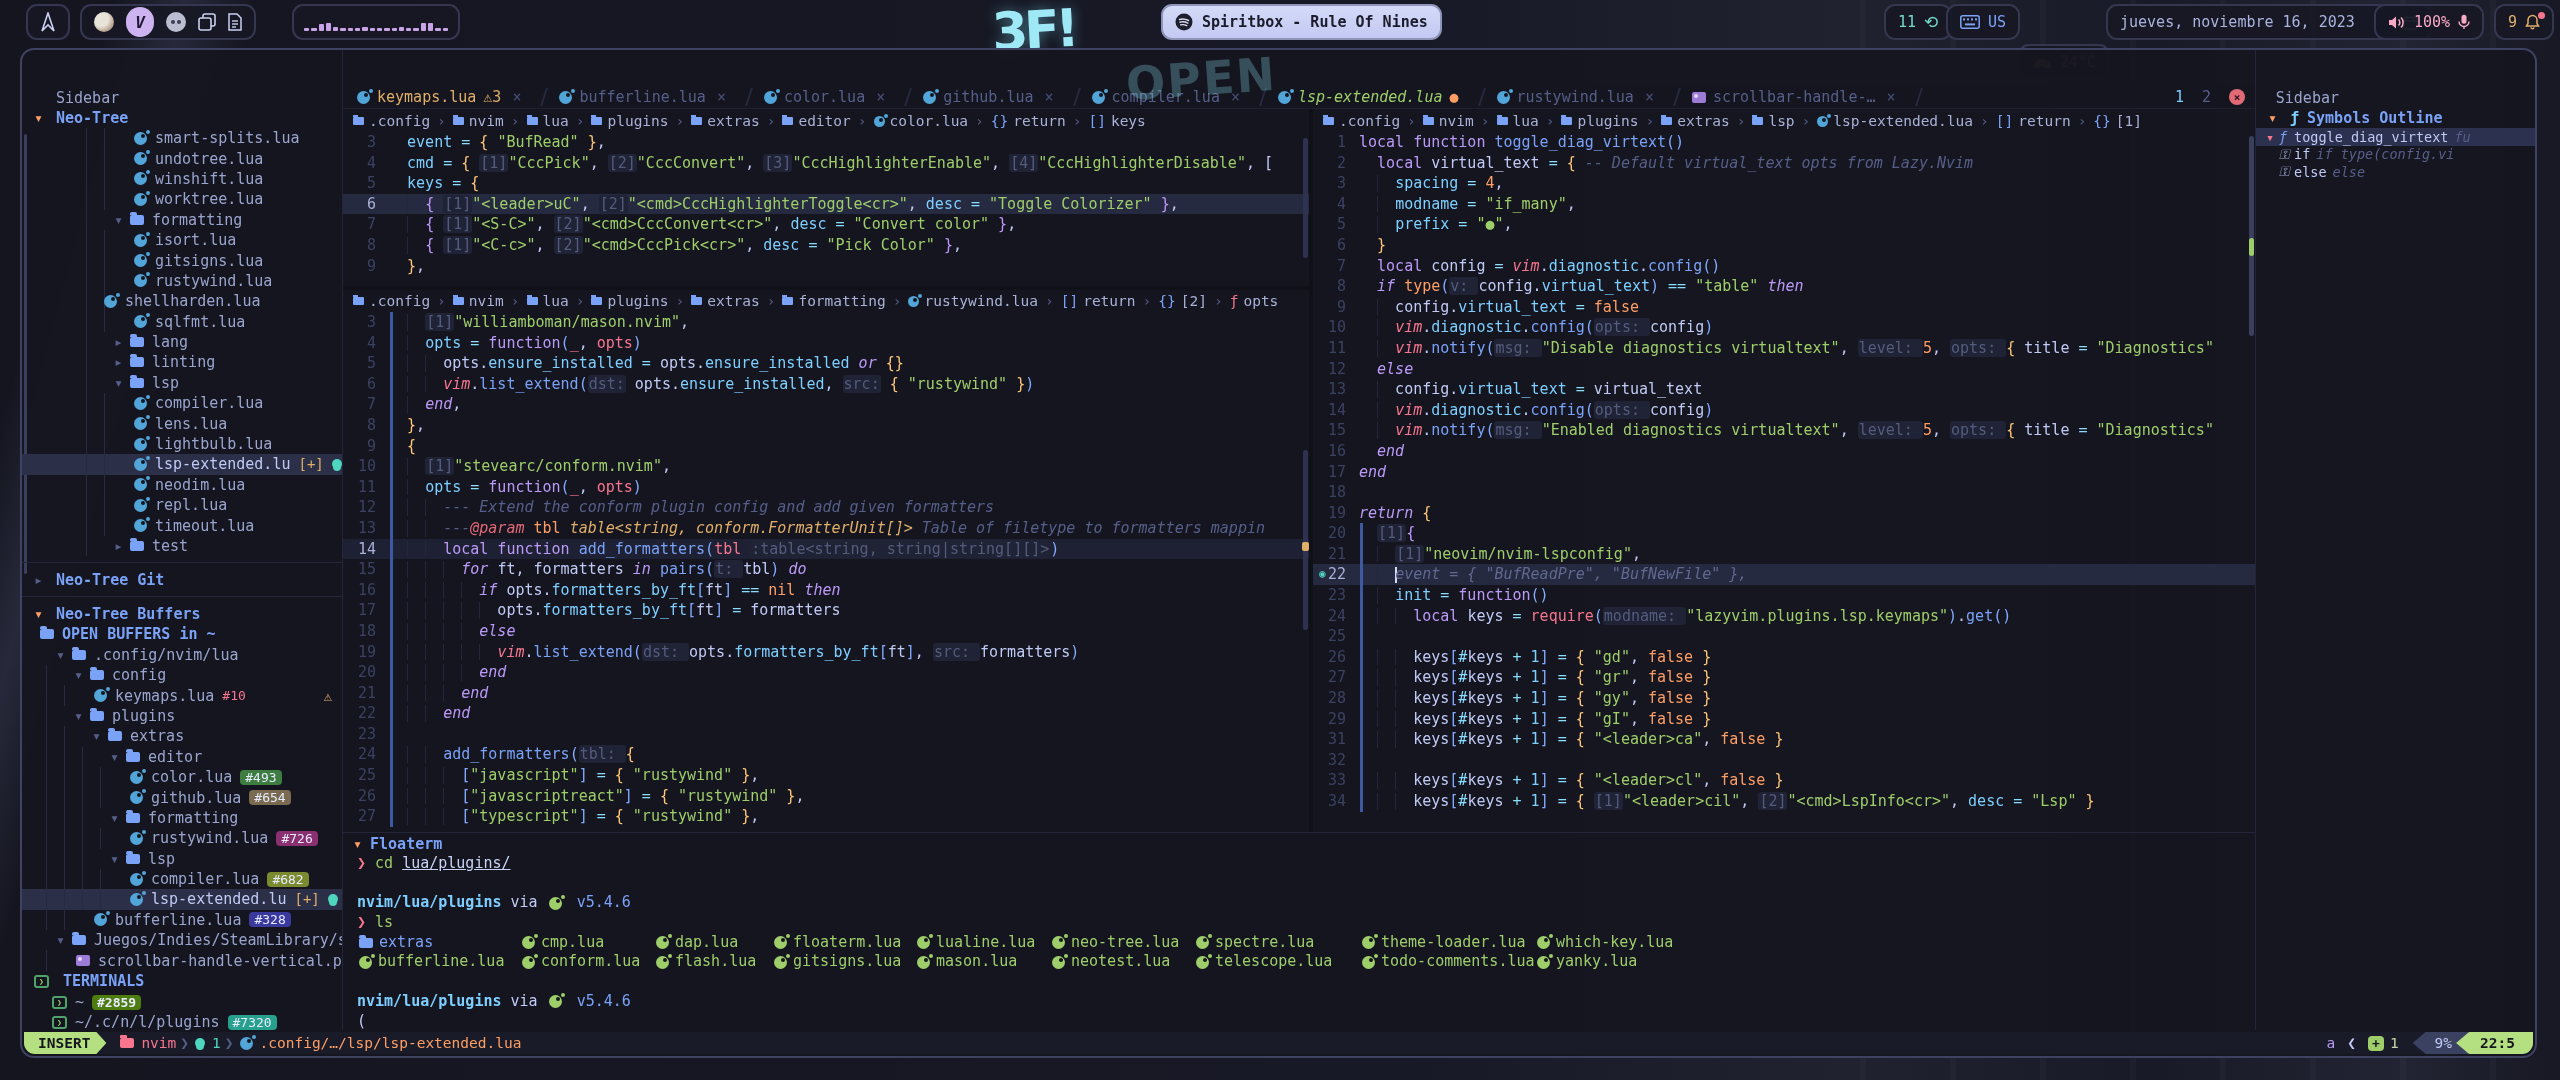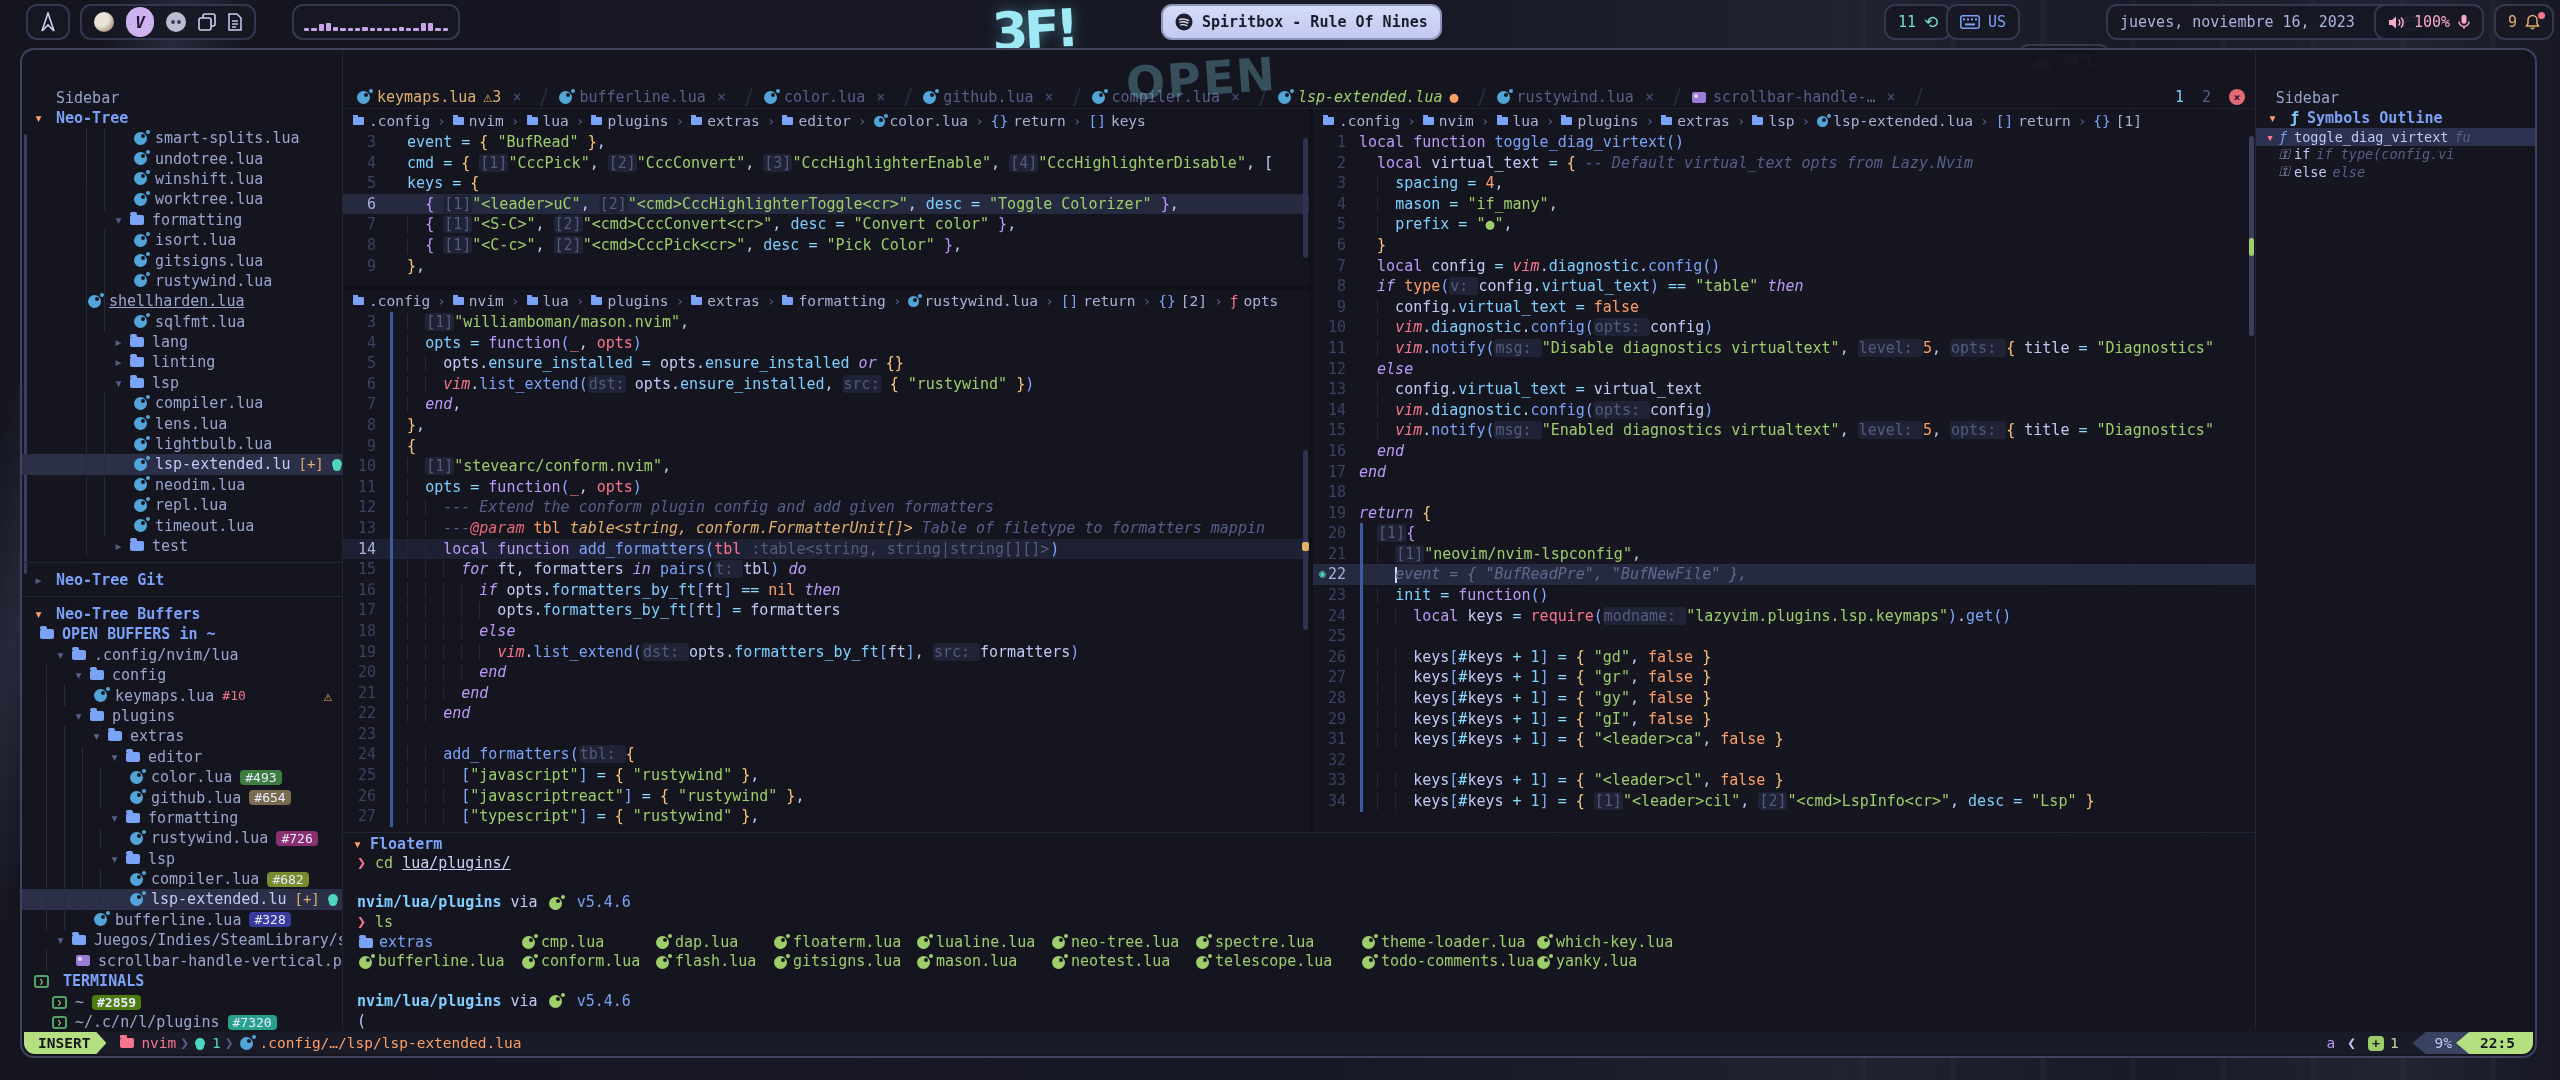--- a/index.html
+++ b/index.html
@@ -347,21 +347,21 @@
             <i class="tguide" style="left: 82px;"></i>
             <span class="lua-ic"></span>
             <span class="lbl">gitsigns.lua</span>
           </div>
           <div class="trow" style="padding-left: 110px;">
             <i class="tguide" style="left: 64px;"></i>
             <i class="tguide" style="left: 82px;"></i>
             <span class="lua-ic"></span>
             <span class="lbl">rustywind.lua</span>
           </div>
-          <div class="trow" style="padding-left: 64px; text-decoration: underline;">
+          <div class="trow" style="padding-left: 80px;">
             <i class="tguide" style="left: 64px;"></i>
             <i class="tguide" style="left: 82px;"></i>
             <span class="lua-ic"></span>
             <span class="lbl">shellharden.lua</span>
           </div>
           <div class="trow" style="padding-left: 110px;">
             <i class="tguide" style="left: 64px;"></i>
             <i class="tguide" style="left: 82px;"></i>
             <span class="lua-ic"></span>
             <span class="lbl">sqlfmt.lua</span>
@@ -779,21 +779,21 @@
         <span class="bc-glyph">[]</span>
         <span>return</span>
         <span class="bc-sep">›</span>
         <span class="bc-glyph">{}</span>
         <span>[1]</span>
       </div>
     <div id="code3">
         <div class="cl"><span class="lnum">1</span><span class="code"><span class="tk-k">local function </span><span class="tk-f">toggle_diag_virtext</span><span class="tk-b">()</span></span></div>
         <div class="cl"><span class="lnum">2</span><span class="code"><span class="tk-v">  </span><span class="tk-k">local </span><span class="tk-v">virtual_text</span><span class="tk-o"> = </span><span class="tk-y">{ </span><span class="tk-c">-- Default virtual_text opts from Lazy.Nvim</span></span></div>
         <div class="cl"><span class="lnum">3</span><span class="code"><i class="iguide" style="left: 18px;"></i><span class="tk-v">    </span><span class="tk-p">spacing</span><span class="tk-o"> = </span><span class="tk-n">4</span><span class="tk-v">,</span></span></div>
-        <div class="cl"><span class="lnum">4</span><span class="code"><i class="iguide" style="left: 18px;"></i><span class="tk-v">    </span><span class="tk-p">mason</span><span class="tk-o"> = </span><span class="tk-s">"if_many"</span><span class="tk-v">,</span></span></div>
+        <div class="cl"><span class="lnum">4</span><span class="code"><i class="iguide" style="left: 18px;"></i><span class="tk-v">    </span><span class="tk-p">modname</span><span class="tk-o"> = </span><span class="tk-s">"if_many"</span><span class="tk-v">,</span></span></div>
         <div class="cl"><span class="lnum">5</span><span class="code"><i class="iguide" style="left: 18px;"></i><span class="tk-v">    </span><span class="tk-p">prefix</span><span class="tk-o"> = </span><span class="tk-s">"●"</span><span class="tk-v">,</span></span></div>
         <div class="cl"><span class="lnum">6</span><span class="code"><span class="tk-v">  </span><span class="tk-y">}</span></span></div>
         <div class="cl"><span class="lnum">7</span><span class="code"><span class="tk-v">  </span><span class="tk-k">local </span><span class="tk-v">config</span><span class="tk-o"> = </span><span class="tk-m">vim</span><span class="tk-v">.</span><span class="tk-p">diagnostic</span><span class="tk-v">.</span><span class="tk-f">config</span><span class="tk-b">()</span></span></div>
         <div class="cl"><span class="lnum">8</span><span class="code"><span class="tk-v">  </span><span class="tk-i">if </span><span class="tk-n">type</span><span class="tk-b">(</span><span class="tk-h">v: </span><span class="tk-v">config.</span><span class="tk-p">virtual_text</span><span class="tk-b">)</span><span class="tk-o"> == </span><span class="tk-s">"table"</span><span class="tk-i"> then</span></span></div>
         <div class="cl"><span class="lnum">9</span><span class="code"><i class="iguide" style="left: 18px;"></i><span class="tk-v">    config.</span><span class="tk-p">virtual_text</span><span class="tk-o"> = </span><span class="tk-n">false</span></span></div>
         <div class="cl"><span class="lnum">10</span><span class="code"><i class="iguide" style="left: 18px;"></i><span class="tk-v">    </span><span class="tk-m">vim</span><span class="tk-v">.</span><span class="tk-p">diagnostic</span><span class="tk-v">.</span><span class="tk-f">config</span><span class="tk-b">(</span><span class="tk-h">opts: </span><span class="tk-v">config</span><span class="tk-b">)</span></span></div>
         <div class="cl"><span class="lnum">11</span><span class="code"><i class="iguide" style="left: 18px;"></i><span class="tk-v">    </span><span class="tk-m">vim</span><span class="tk-v">.</span><span class="tk-f">notify</span><span class="tk-b">(</span><span class="tk-h">msg: </span><span class="tk-s">"Disable diagnostics virtualtext"</span><span class="tk-v">, </span><span class="tk-h">level: </span><span class="tk-n">5</span><span class="tk-v">, </span><span class="tk-h">opts: </span><span class="tk-y">{ </span><span class="tk-v">title</span><span class="tk-o"> = </span><span class="tk-s">"Diagnostics"</span><span class="tk-v"> </span></span></div>
         <div class="cl"><span class="lnum">12</span><span class="code"><span class="tk-v">  </span><span class="tk-i">else</span></span></div>
         <div class="cl"><span class="lnum">13</span><span class="code"><i class="iguide" style="left: 18px;"></i><span class="tk-v">    config.</span><span class="tk-p">virtual_text</span><span class="tk-o"> = </span><span class="tk-v">virtual_text</span></span></div>
         <div class="cl"><span class="lnum">14</span><span class="code"><i class="iguide" style="left: 18px;"></i><span class="tk-v">    </span><span class="tk-m">vim</span><span class="tk-v">.</span><span class="tk-p">diagnostic</span><span class="tk-v">.</span><span class="tk-f">config</span><span class="tk-b">(</span><span class="tk-h">opts: </span><span class="tk-v">config</span><span class="tk-b">)</span></span></div>

